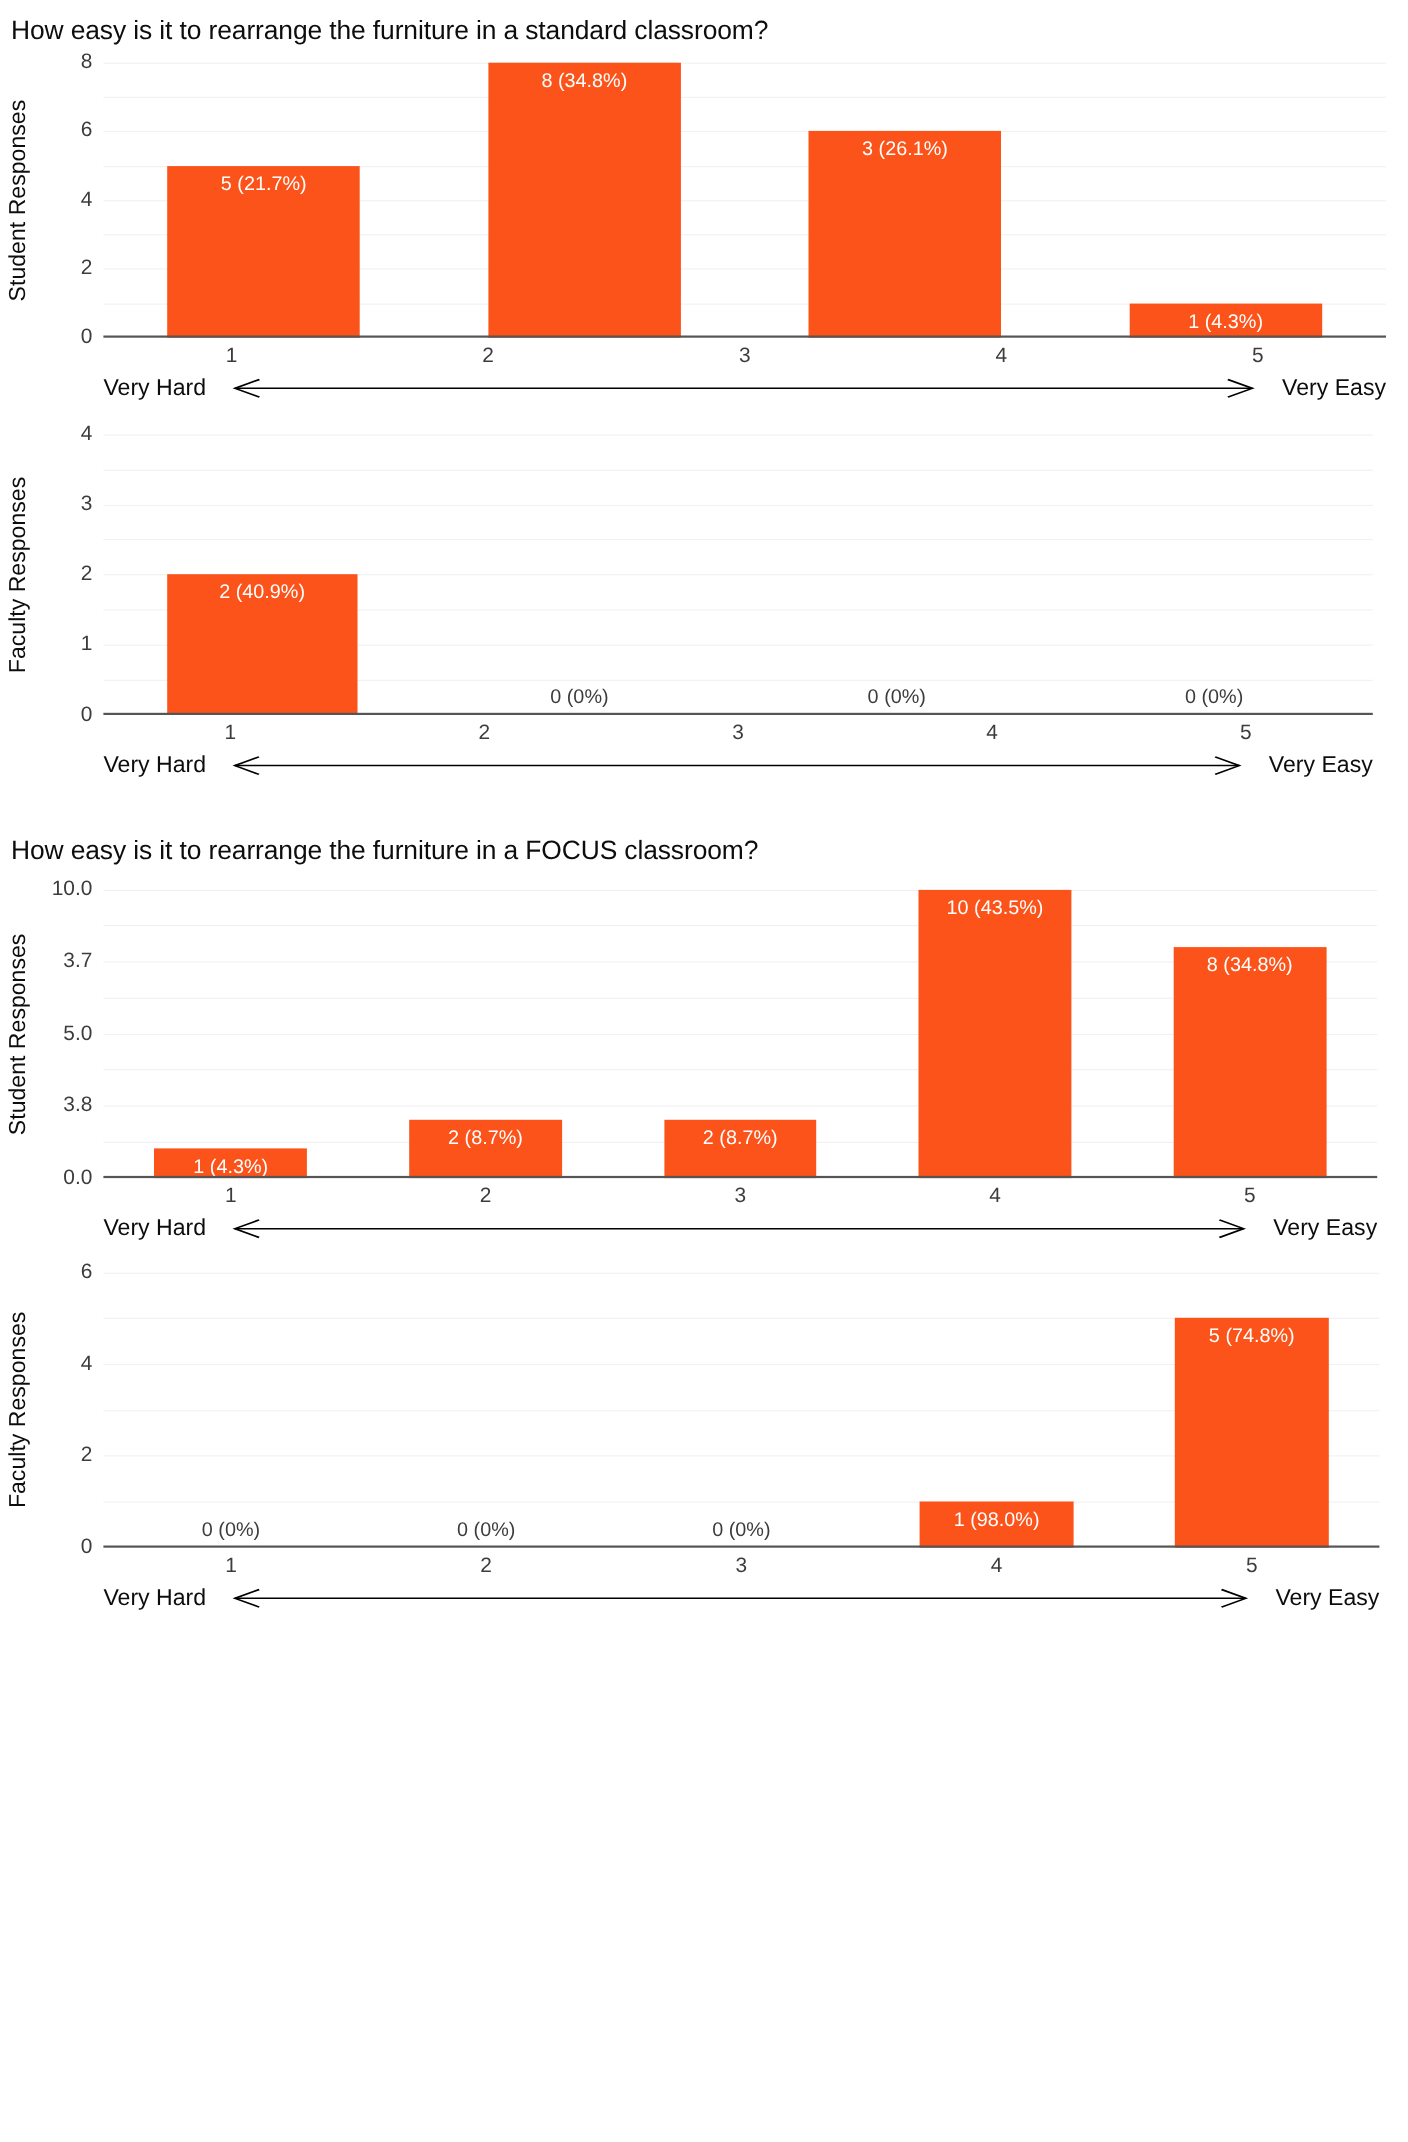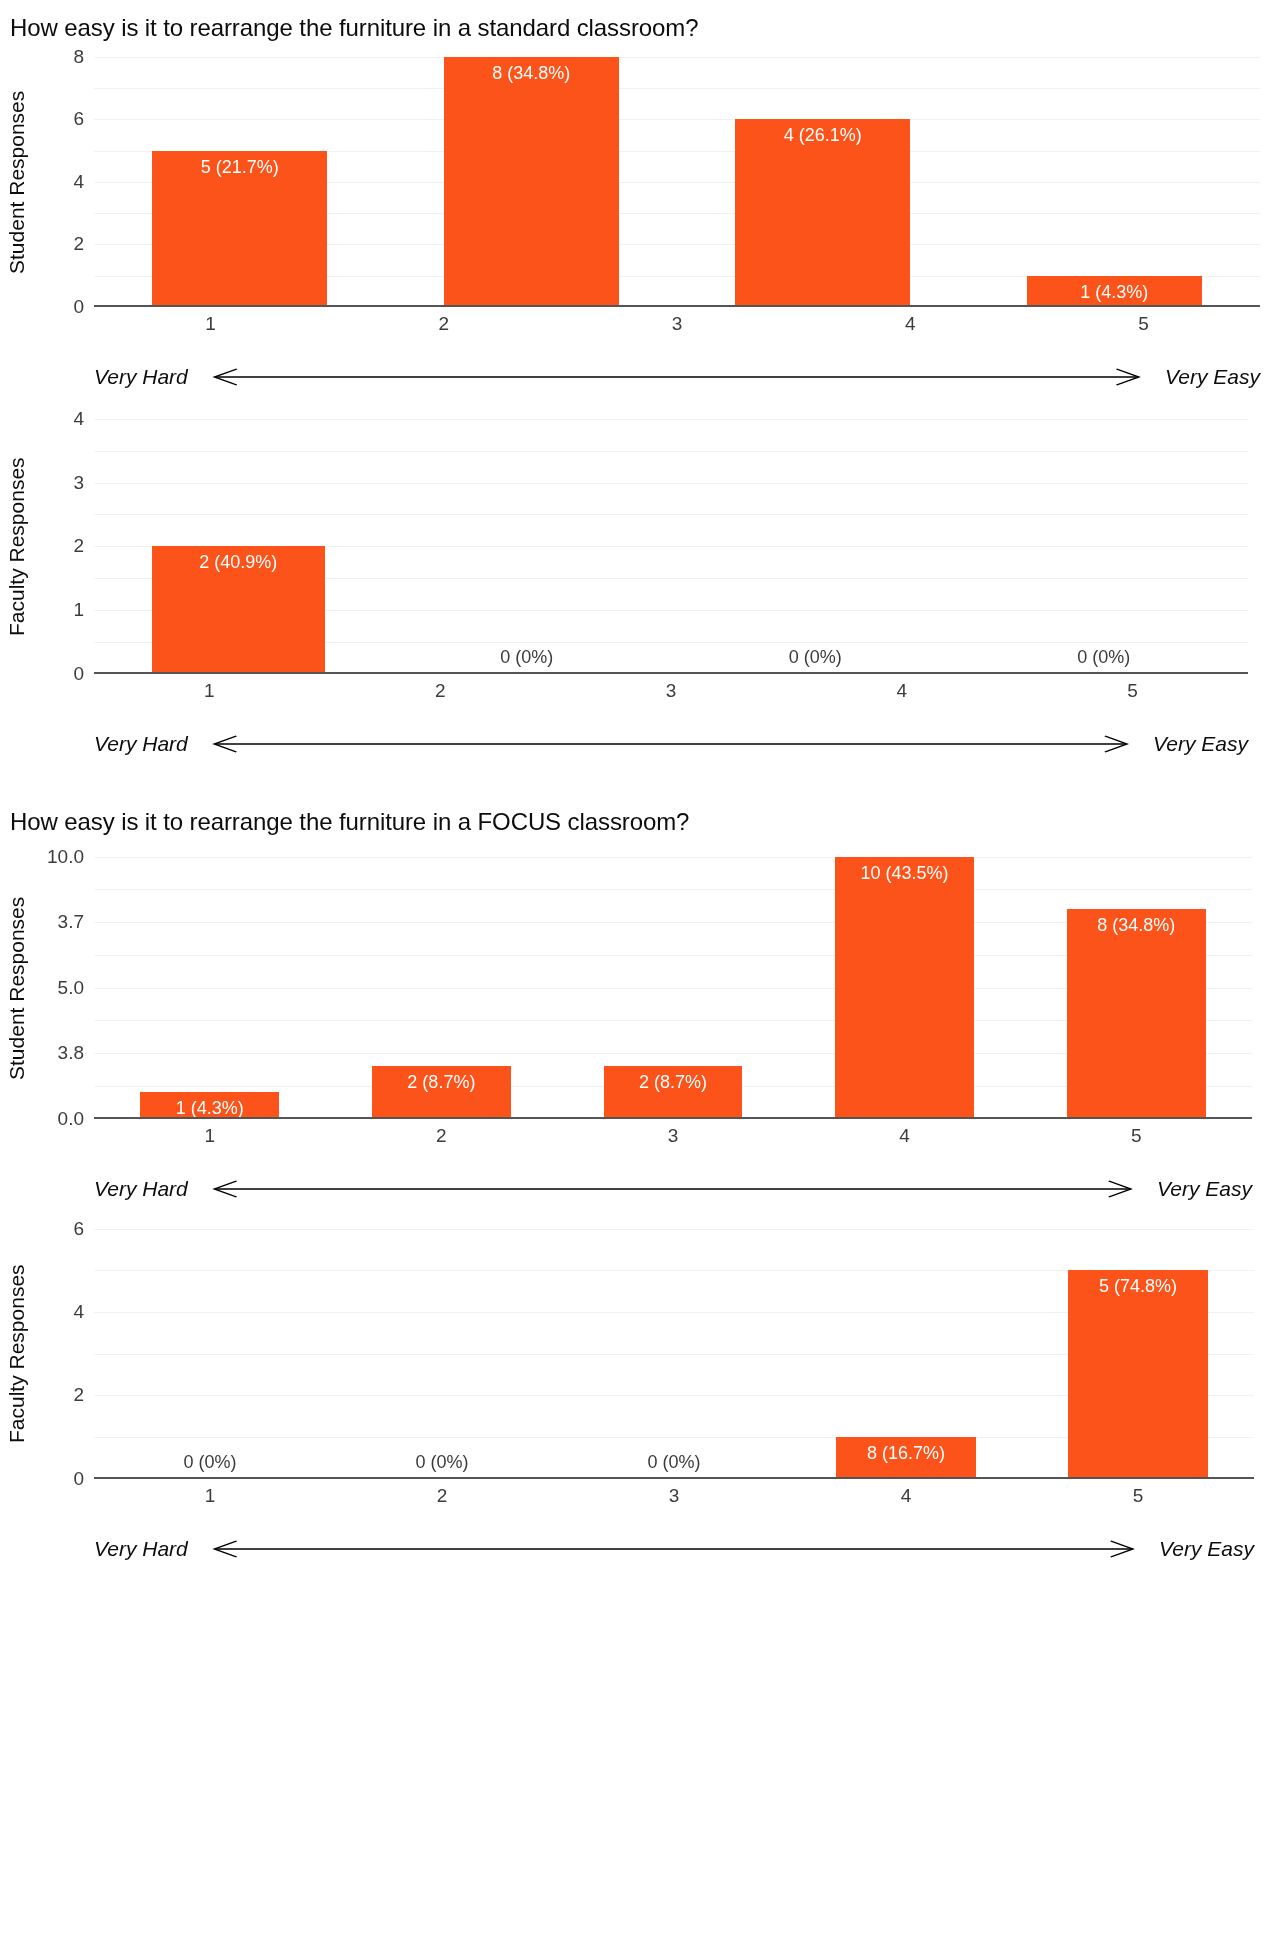--- a/index.html
+++ b/index.html
@@ -131,22 +131,21 @@
     flex: 1 1 0;
     text-align: center;
     font-size: 19px;
     color: #3c3c3c;
   }
 
   .scale-row {
     display: flex;
     flex-direction: row;
     align-items: center;
-    margin-top: 30px;
-    font-style: italic;
+    margin-top: 6px;
   }
   .scale-end {
     font-size: 21px;
     color: #0d0d0d;
     white-space: nowrap;
   }
   .scale-arrow {
     flex: 1 1 auto;
     position: relative;
     height: 22px;
@@ -189,21 +188,21 @@
               <span class="bar-label">5 (21.7%)</span>
             </div>
           </div>
           <div class="bar-slot">
             <div class="bar" style="height:100%">
               <span class="bar-label">8 (34.8%)</span>
             </div>
           </div>
           <div class="bar-slot">
             <div class="bar" style="height:75%">
-              <span class="bar-label">4 (26.1%)</span>
+              <span class="bar-label">3 (26.1%)</span>
             </div>
           </div>
           <div class="bar-slot">
             <div class="bar" style="height:12.5%">
               <span class="bar-label">1 (4.3%)</span>
             </div>
           </div>
         </div>
         <div class="axis-line"></div>
       </div>
@@ -409,21 +408,21 @@
               <span class="bar-label zero">0 (0%)</span>
             </div>
           </div>
           <div class="bar-slot">
             <div class="bar empty" style="height:0%">
               <span class="bar-label zero">0 (0%)</span>
             </div>
           </div>
           <div class="bar-slot">
             <div class="bar" style="height:16.66%">
-              <span class="bar-label">8 (16.7%)</span>
+              <span class="bar-label">1 (98.0%)</span>
             </div>
           </div>
           <div class="bar-slot">
             <div class="bar" style="height:83.33%">
               <span class="bar-label">5 (74.8%)</span>
             </div>
           </div>
         </div>
         <div class="axis-line"></div>
       </div>

